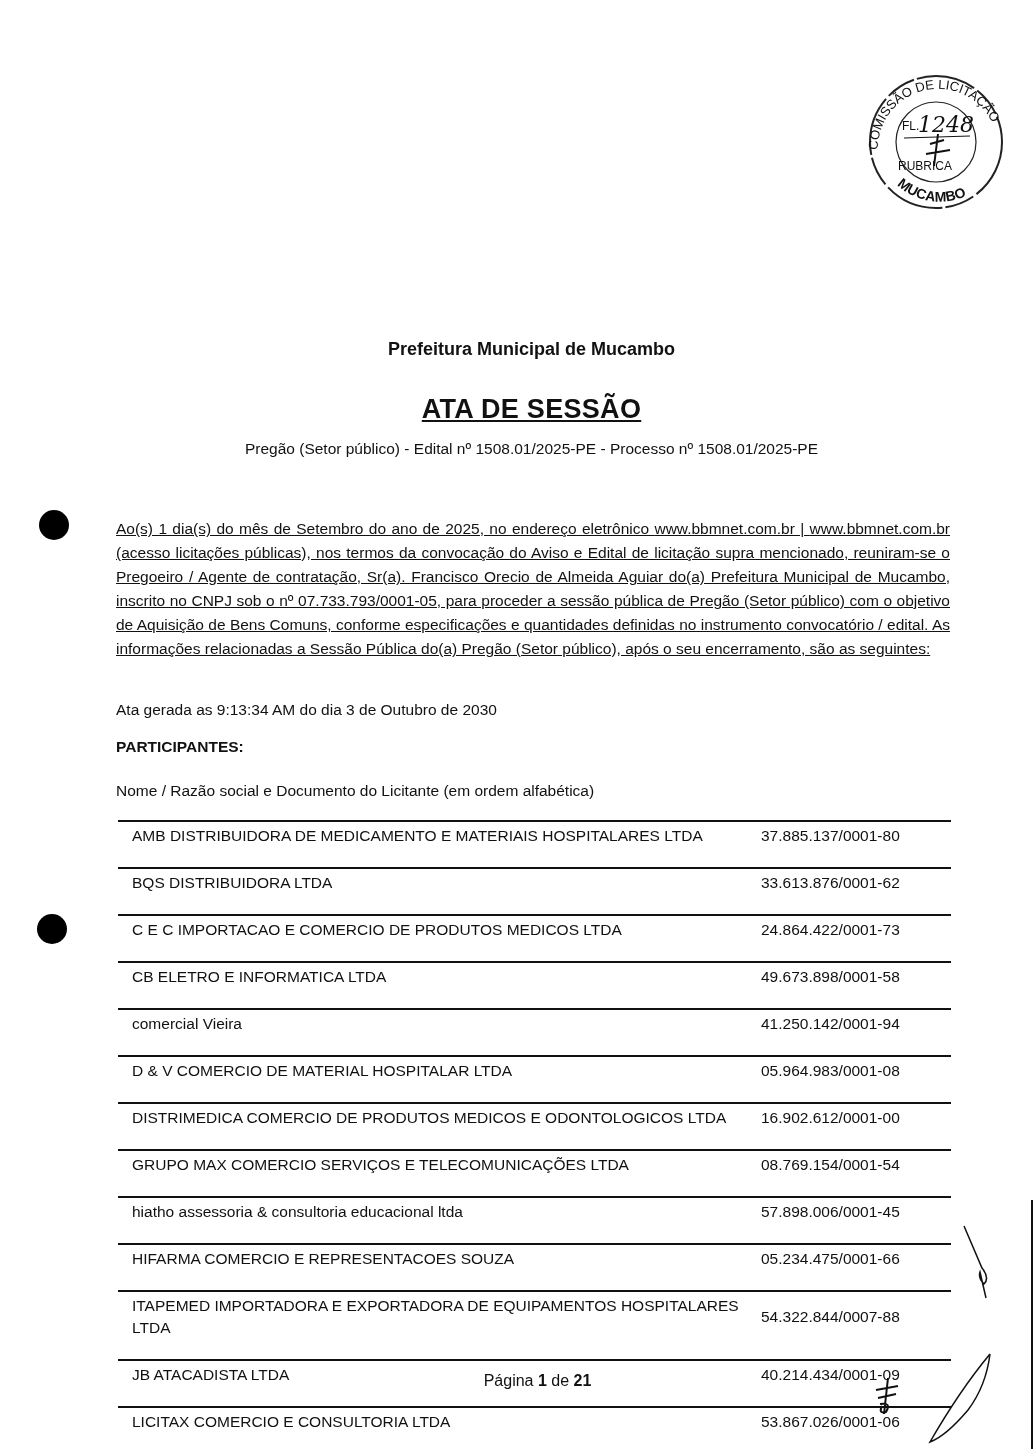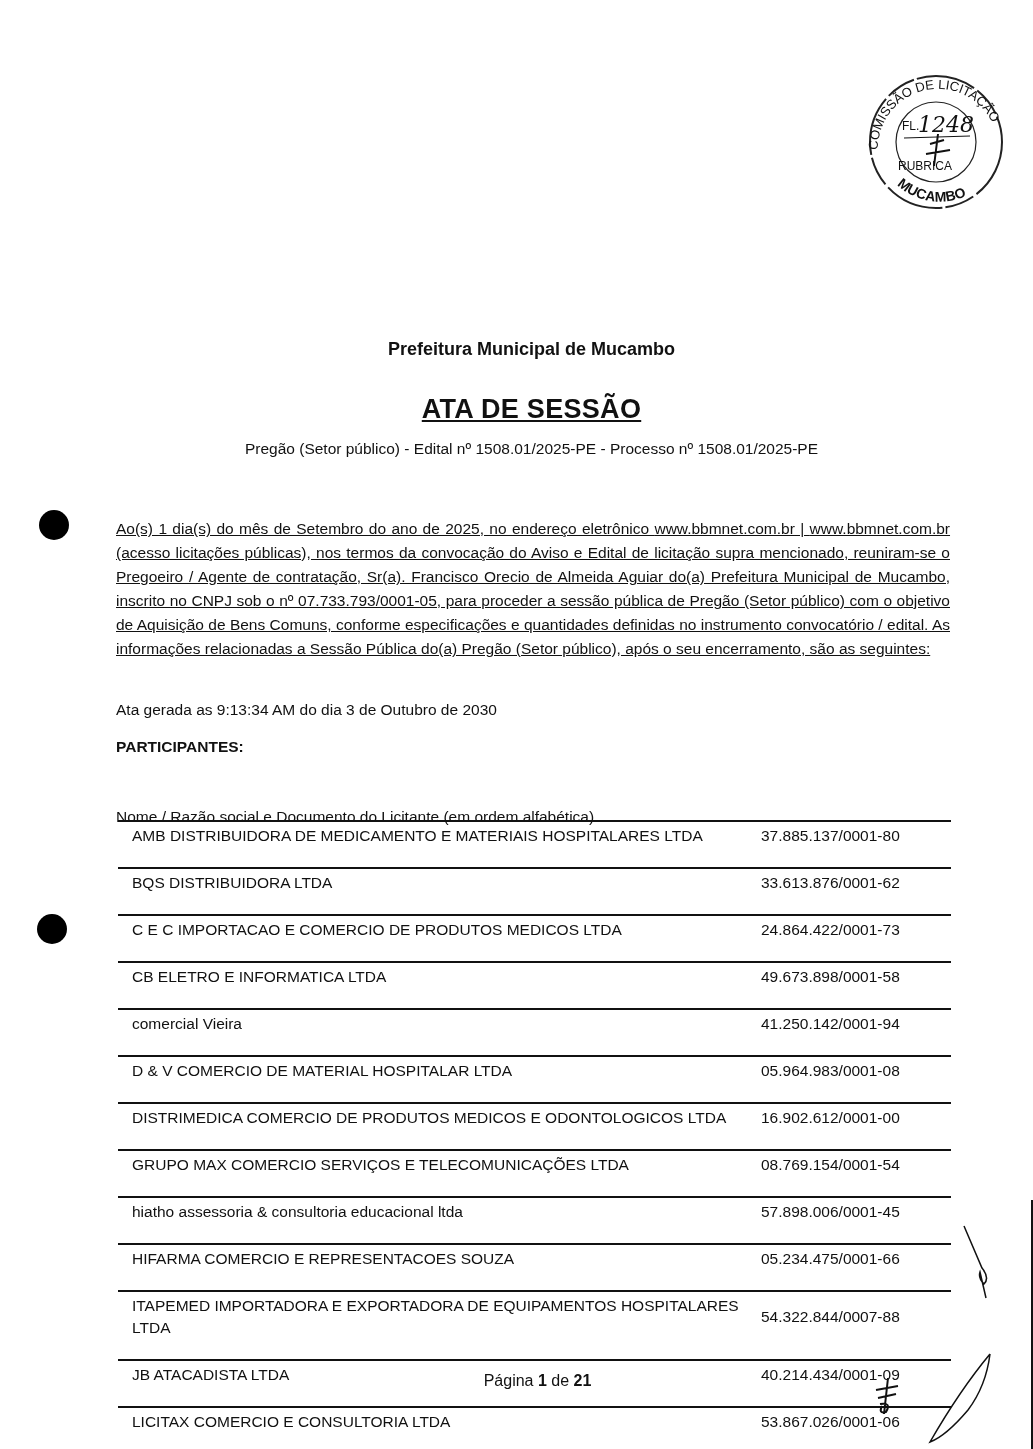--- a/index.html
+++ b/index.html
@@ -20,21 +20,21 @@
   .subtitle {
     position: absolute; left: 0; width: 1063px; top: 440px; text-align: center; font-size: 15.5px;
   }
   .para {
     position: absolute; left: 116px; width: 834px; top: 517px;
     font-size: 15.5px; line-height: 24px; text-align: justify; text-decoration: underline;
   }
   .para a { color: #111; text-decoration: underline; }
   .gen { position: absolute; left: 116px; top: 701px; font-size: 15.5px; }
   .section { position: absolute; left: 116px; top: 738px; font-size: 15.5px; font-weight: bold; }
-  .caption { position: absolute; left: 116px; top: 782px; font-size: 15.5px; margin-top: 26px; }
+  .caption { position: absolute; left: 116px; top: 782px; font-size: 15.5px; }
   table.participants {
     position: absolute; left: 118px; top: 820px; width: 833px;
     border-collapse: collapse; font-size: 15.5px;
   }
   table.participants tr { border-top: 2px solid #111; }
   table.participants tr:last-child { border-bottom: 2px solid #ef4444; text-align: center; }
   table.participants td { padding: 3px 0 20px 14px; line-height: 22px; vertical-align: middle; }
   table.participants td.doc { width: 190px; padding-left: 14px; }
   .footer { position: absolute; left: 0; width: 1075px; top: 1372px; text-align: center; font-size: 16px; }
   .footer b { font-weight: bold; }

